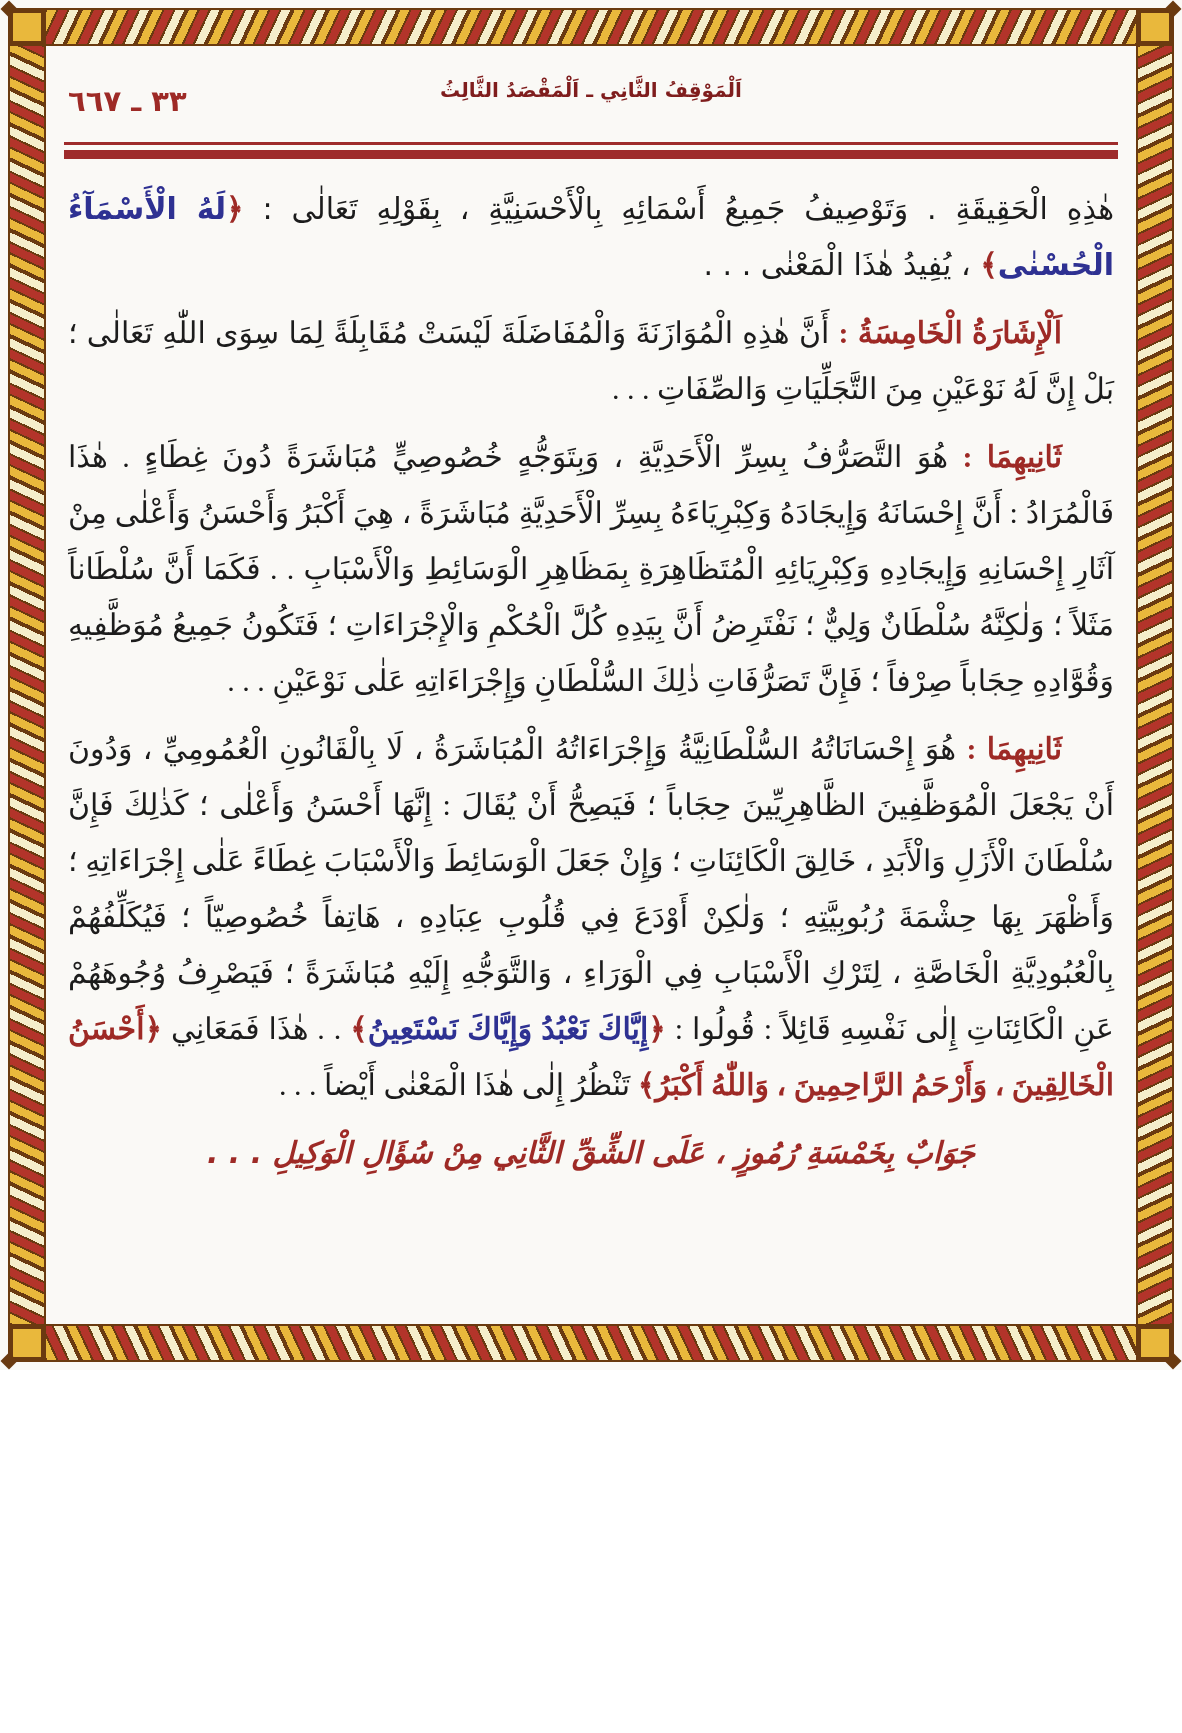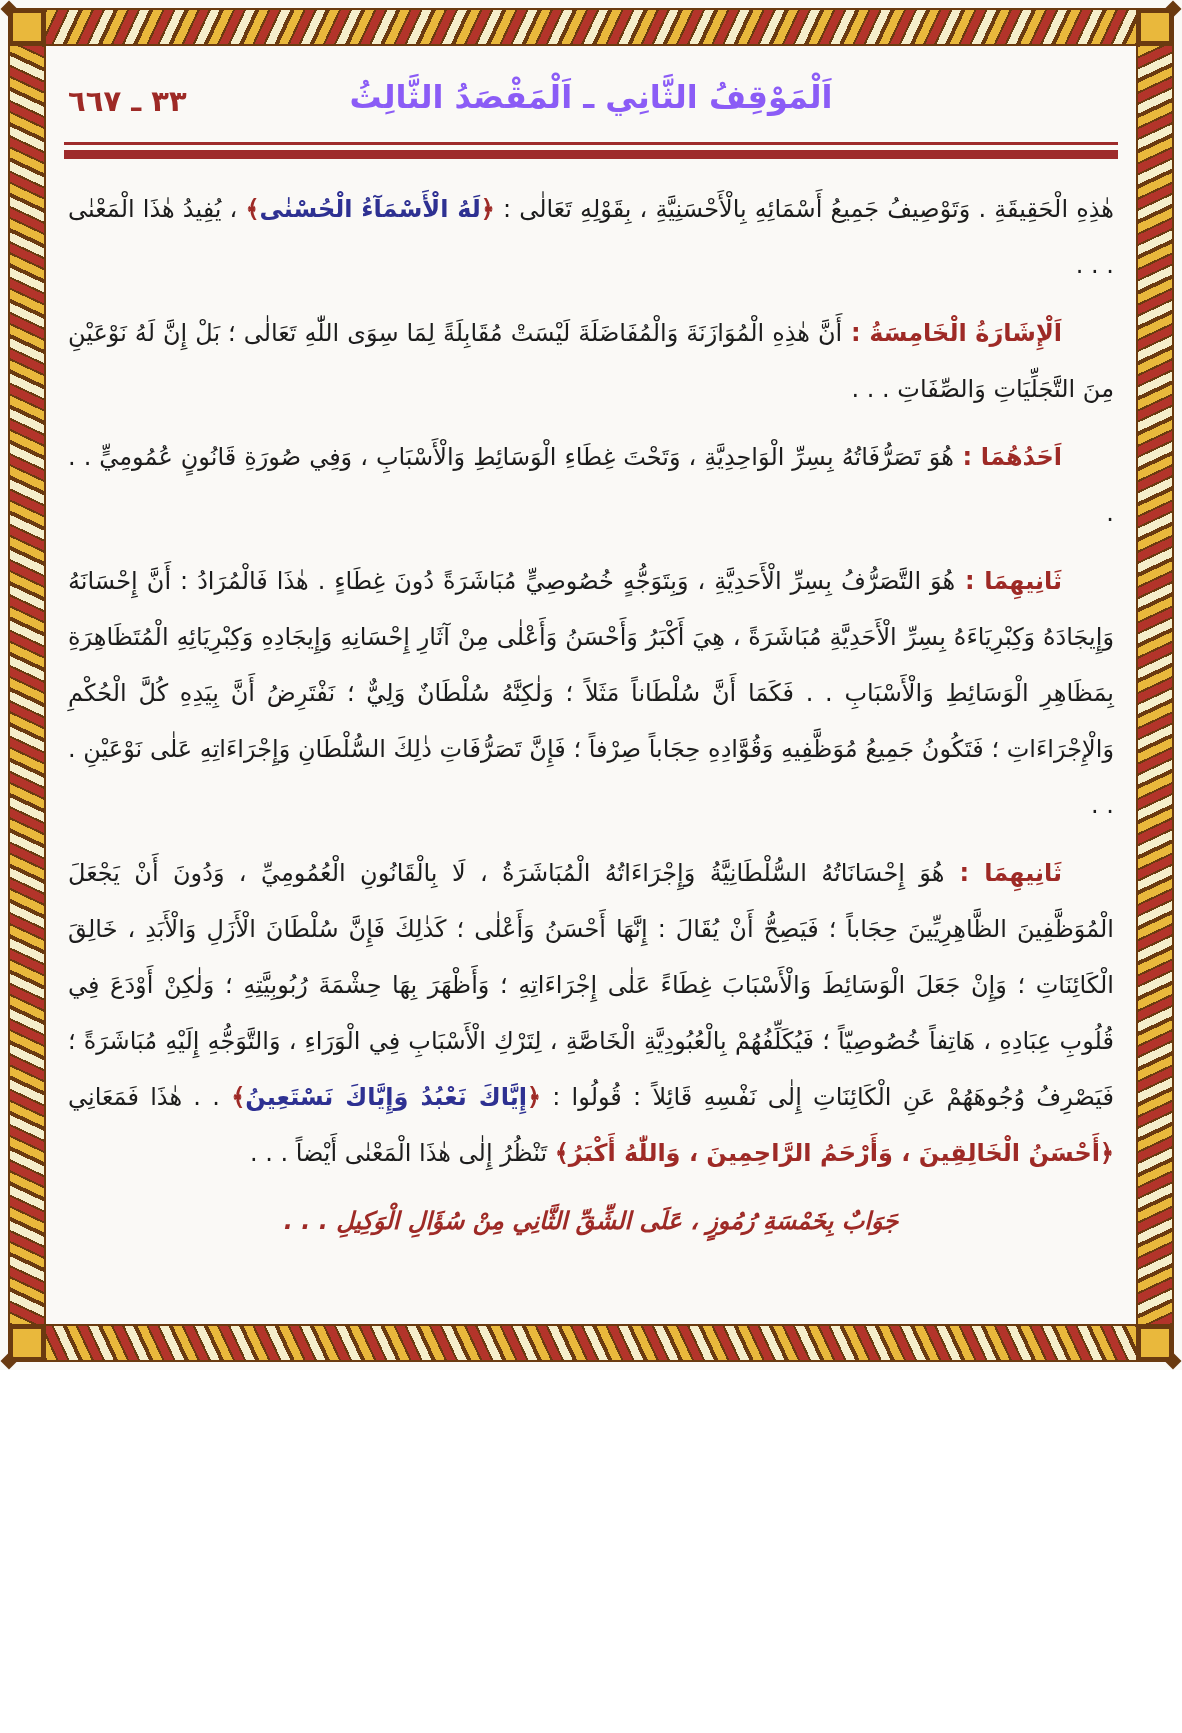--- a/index.html
+++ b/index.html
@@ -34,37 +34,37 @@
   .corner-tl{top:8px;left:8px}.corner-tr{top:8px;right:8px}
   .corner-bl{bottom:8px;left:8px}.corner-br{bottom:8px;right:8px}
   .tip{position:absolute;width:12px;height:12px;background:#6a3a10;transform:rotate(45deg);}
   .tip-tl{top:3px;left:3px}.tip-tr{top:3px;right:3px}
   .tip-bl{bottom:3px;left:3px}.tip-br{bottom:3px;right:3px}
 
   
   .content{position:absolute;left:64px;right:64px;top:72px;bottom:58px;}
   .header{position:relative;height:66px;}
   .title{
-    text-align:center;color:#8b5cf6;font-weight:bold;font-size:32px;
+    text-align:center;color:#7f1d1d;font-weight:bold;font-size:20px;
     direction:rtl;padding-top:6px;
   }
   .page-number{
     position:absolute;left:4px;top:12px;color:#9e2a26;font-weight:bold;
     font-size:29px;direction:rtl;
   }
   .rule-thin{height:3px;background:#9e2b2b;margin-top:4px;}
   .rule-thick{height:9px;background:#9e2b2b;margin-top:5px;}
 
   .body-text{
     margin-top:22px;padding:0 4px;
     direction:rtl;text-align:justify;
-    font-size:24px;line-height:56px;color:#1c1c1c;
+    font-size:30px;line-height:56px;color:#1c1c1c;
   }
   .body-text p{margin:0 0 12px 0;}
-  .body-text p.indent{text-indent:52px;}
+  .body-text p.indent{text-indent:52px;font-family:Liberation Serif, serif;}
   .body-text p.center{text-align:center;text-indent:0;font-style:italic;}
   .seg-black{color:#1c1c1c;}
   .seg-red{color:#9e2a26;font-weight:bold;}
   .seg-blue{color:#2e3192;font-weight:bold;}
   .seg-orn{color:#9e2a26;font-weight:bold;}
 </style>
 </head>
 <body>
 
 <div class="page">
@@ -90,20 +90,19 @@
     </div>
 
     <div>
       <div class="rule-thin"></div>
       <div class="rule-thick"></div>
     </div>
 
     <div class="body-text" id="body-text">
         <p><span class="seg-black">هٰذِهِ الْحَقِيقَةِ . وَتَوْصِيفُ جَمِيعُ أَسْمَائِهِ بِالْأَحْسَنِيَّةِ ، بِقَوْلِهِ تَعَالٰى : </span><span class="seg-orn">﴿</span><span class="seg-blue">لَهُ الْأَسْمَآءُ الْحُسْنٰى</span><span class="seg-orn">﴾</span><span class="seg-black"> ، يُفِيدُ هٰذَا الْمَعْنٰى . . .</span></p>
         <p class="indent"><span class="seg-red">اَلْإِشَارَةُ الْخَامِسَةُ : </span><span class="seg-black">أَنَّ هٰذِهِ الْمُوَازَنَةَ وَالْمُفَاضَلَةَ لَيْسَتْ مُقَابِلَةً لِمَا سِوَى اللّٰهِ تَعَالٰى ؛ بَلْ إِنَّ لَهُ نَوْعَيْنِ مِنَ التَّجَلِّيَاتِ وَالصِّفَاتِ . . .</span></p>
-        <p class="indent"><span class="seg-red">اَحَدُهُمَا : </span><span class="seg-black">هُوَ تَصَرُّفَاتُهُ بِسِرِّ الْوَاحِدِيَّةِ ، وَتَحْتَ غِطَاءِ الْوَسَائِطِ وَالْأَسْبَابِ ، وَفِي صُورَةِ قَانُونٍ عُمُومِيٍّ . . .</span></p>
         <p class="indent"><span class="seg-red">ثَانِيهِمَا : </span><span class="seg-black">هُوَ التَّصَرُّفُ بِسِرِّ الْأَحَدِيَّةِ ، وَبِتَوَجُّهٍ خُصُوصِيٍّ مُبَاشَرَةً دُونَ غِطَاءٍ . هٰذَا فَالْمُرَادُ : أَنَّ إِحْسَانَهُ وَإِيجَادَهُ وَكِبْرِيَاءَهُ بِسِرِّ الْأَحَدِيَّةِ مُبَاشَرَةً ، هِيَ أَكْبَرُ وَأَحْسَنُ وَأَعْلٰى مِنْ آثَارِ إِحْسَانِهِ وَإِيجَادِهِ وَكِبْرِيَائِهِ الْمُتَظَاهِرَةِ بِمَظَاهِرِ الْوَسَائِطِ وَالْأَسْبَابِ . . فَكَمَا أَنَّ سُلْطَاناً مَثَلاً ؛ وَلٰكِنَّهُ سُلْطَانٌ وَلِيٌّ ؛ نَفْتَرِضُ أَنَّ بِيَدِهِ كُلَّ الْحُكْمِ وَالْإِجْرَاءَاتِ ؛ فَتَكُونُ جَمِيعُ مُوَظَّفِيهِ وَقُوَّادِهِ حِجَاباً صِرْفاً ؛ فَإِنَّ تَصَرُّفَاتِ ذٰلِكَ السُّلْطَانِ وَإِجْرَاءَاتِهِ عَلٰى نَوْعَيْنِ . . .</span></p>
         <p class="indent"><span class="seg-red">ثَانِيهِمَا : </span><span class="seg-black">هُوَ إِحْسَانَاتُهُ السُّلْطَانِيَّةُ وَإِجْرَاءَاتُهُ الْمُبَاشَرَةُ ، لَا بِالْقَانُونِ الْعُمُومِيِّ ، وَدُونَ أَنْ يَجْعَلَ الْمُوَظَّفِينَ الظَّاهِرِيِّينَ حِجَاباً ؛ فَيَصِحُّ أَنْ يُقَالَ : إِنَّهَا أَحْسَنُ وَأَعْلٰى ؛ كَذٰلِكَ فَإِنَّ سُلْطَانَ الْأَزَلِ وَالْأَبَدِ ، خَالِقَ الْكَائِنَاتِ ؛ وَإِنْ جَعَلَ الْوَسَائِطَ وَالْأَسْبَابَ غِطَاءً عَلٰى إِجْرَاءَاتِهِ ؛ وَأَظْهَرَ بِهَا حِشْمَةَ رُبُوبِيَّتِهِ ؛ وَلٰكِنْ أَوْدَعَ فِي قُلُوبِ عِبَادِهِ ، هَاتِفاً خُصُوصِيّاً ؛ فَيُكَلِّفُهُمْ بِالْعُبُودِيَّةِ الْخَاصَّةِ ، لِتَرْكِ الْأَسْبَابِ فِي الْوَرَاءِ ، وَالتَّوَجُّهِ إِلَيْهِ مُبَاشَرَةً ؛ فَيَصْرِفُ وُجُوهَهُمْ عَنِ الْكَائِنَاتِ إِلٰى نَفْسِهِ قَائِلاً : قُولُوا : </span><span class="seg-orn">﴿</span><span class="seg-blue">إِيَّاكَ نَعْبُدُ وَإِيَّاكَ نَسْتَعِينُ</span><span class="seg-orn">﴾</span><span class="seg-black"> . . هٰذَا فَمَعَانِي </span><span class="seg-orn">﴿</span><span class="seg-red">أَحْسَنُ الْخَالِقِينَ ، وَأَرْحَمُ الرَّاحِمِينَ ، وَاللّٰهُ أَكْبَرُ</span><span class="seg-orn">﴾</span><span class="seg-black"> تَنْظُرُ إِلٰى هٰذَا الْمَعْنٰى أَيْضاً . . .</span></p>
         <p class="center"><span class="seg-red">جَوَابٌ بِخَمْسَةِ رُمُوزٍ ، عَلَى الشِّقِّ الثَّانِي مِنْ سُؤَالِ الْوَكِيلِ . . .</span></p>
       </div>
 
   </div>
 </div>
 
 </body></html>

